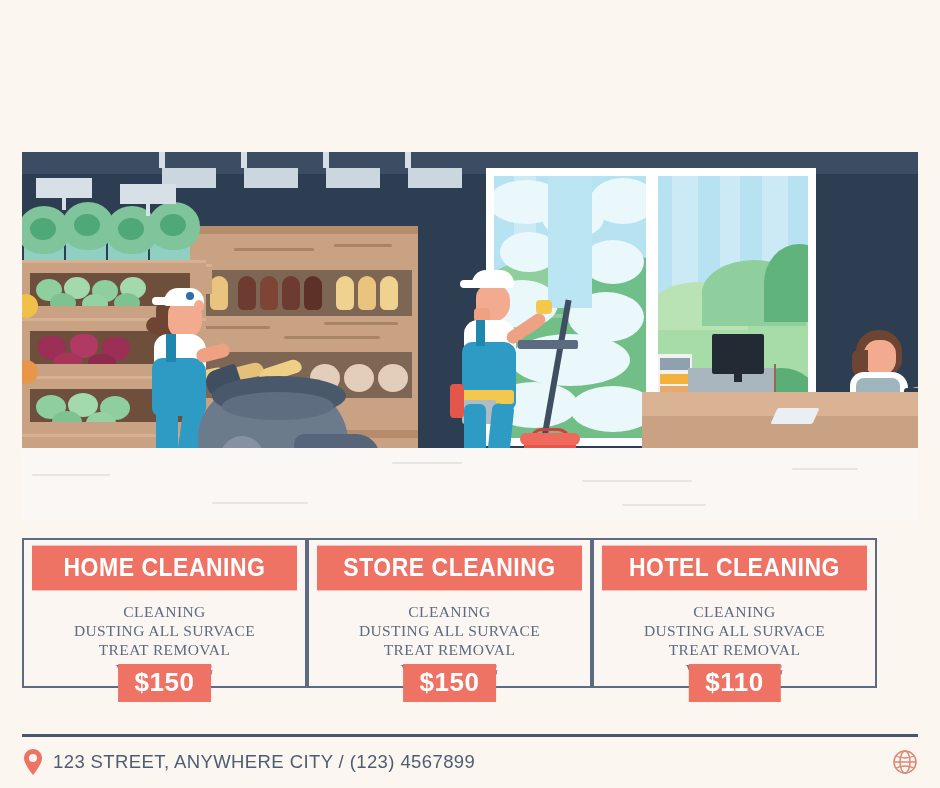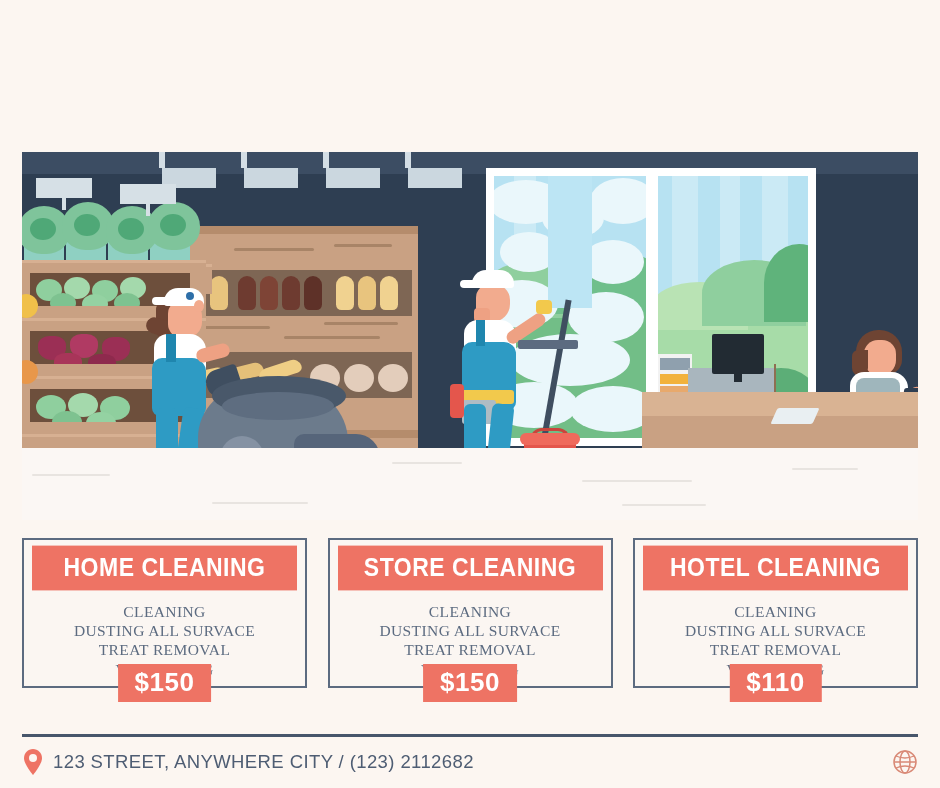--- a/index.html
+++ b/index.html
@@ -138,21 +138,21 @@
   .tablet { position: absolute; left: 752px; bottom: 96px; width: 42px; height: 16px; background: #E9EFF2; border-radius: 2px; transform: skewX(-24deg); }
   .snackrack { position: absolute; left: 636px; bottom: 118px; width: 34px; height: 48px; background: #F2F2F2; }
   .snackrack .row1 { position: absolute; left: 2px; right: 2px; top: 4px; height: 12px; background: #8FA0AE; }
   .snackrack .row2 { position: absolute; left: 2px; right: 2px; top: 20px; height: 10px; background: #F2B23C; }
   .snackrack .row3 { position: absolute; left: 2px; right: 2px; top: 32px; height: 12px; background: #E8A96C; }
   .sapling { position: absolute; left: 752px; bottom: 122px; width: 2px; height: 34px; background: #8E6E52; }
 
   
   .cards {
     position: absolute; left: 22px; top: 538px; width: 896px;
-    display: flex; justify-content: space-between;
+    display: flex; 
   }
   .card {
     position: relative; width: 285px; height: 150px;
     border: 2px solid #5C6B80; background: #FBF6F2;
     padding: 8px 8px 0 8px;
   }
   .card-head {
     background: #EE7364; color: #FFFFFF; text-align: center;
     font-family: "Liberation Sans Narrow", "Liberation Sans", sans-serif;
     font-weight: bold; font-size: 23px; letter-spacing: .5px;
@@ -478,21 +478,21 @@
 
   <div class="divider"></div>
   <div class="footer">
     <div class="f-item">
       <span>
         <svg width="22" height="28" viewBox="0 0 22 28">
           <path d="M11 1C6 1 2 5 2 10c0 6.5 9 17 9 17s9-10.5 9-17c0-5-4-9-9-9z" fill="#EE7364"></path>
           <circle cx="11" cy="10" r="4" fill="#FCF6F1"></circle>
         </svg>
       </span>
-      <span class="f-text">123 STREET, ANYWHERE CITY / (123) 2112682</span>
+      <span class="f-text">123 STREET, ANYWHERE CITY / (123) 4567899</span>
     </div>
     <div class="f-item">
       <span>
         <svg width="26" height="26" viewBox="0 0 26 26">
           <circle cx="13" cy="13" r="11" fill="none" stroke="#D98976" stroke-width="1.5"></circle>
           <ellipse cx="13" cy="13" rx="5" ry="11" fill="none" stroke="#D98976" stroke-width="1.5"></ellipse>
           <line x1="2" y1="13" x2="24" y2="13" stroke="#D98976" stroke-width="1.5"></line>
           <path d="M4 7 Q13 11 22 7" fill="none" stroke="#D98976" stroke-width="1.3"></path>
           <path d="M4 19 Q13 15 22 19" fill="none" stroke="#D98976" stroke-width="1.3"></path>
         </svg>

